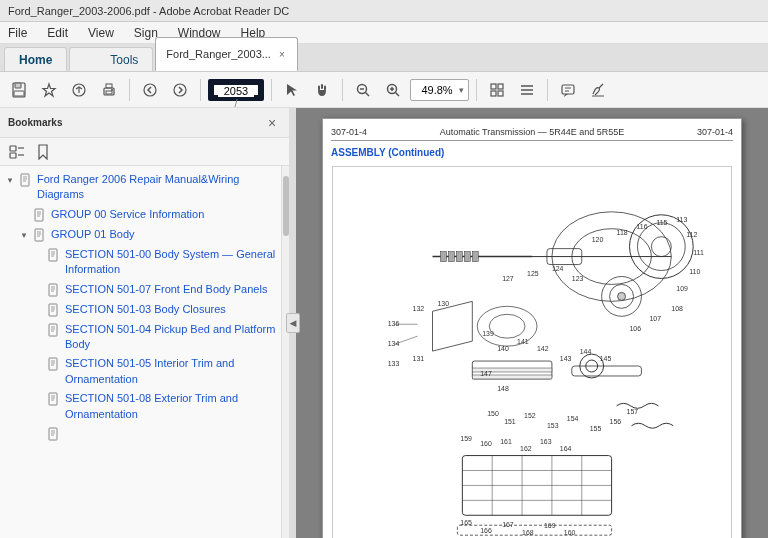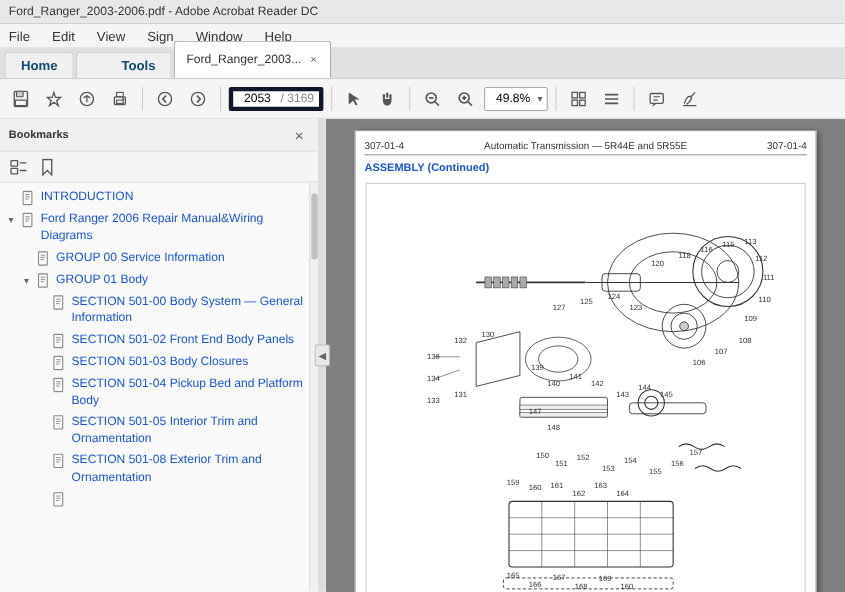--- a/index.html
+++ b/index.html
@@ -100,26 +100,27 @@
       cursor: pointer;
       border: 1px solid transparent;
       border-radius: 2px;
       color: #555;
       font-size: 14px;
     }
     .tool-separator { width: 1px; height: 22px; background: #ccc; margin: 0 3px; }
     .page-nav {
       display: flex;
       align-items: center;
-      border: 4px solid #0f172a;
+      border: 6px solid #0f172a;
       background: white;
       border-radius: 2px;
       padding: 0 4px;
       height: 22px;
       font-size: 11px;
+      flex-direction: column;
     }
     .page-input {
       width: 36px;
       border: none;
       outline: none;
       text-align: center;
       font-size: 11px;
     }
     .zoom-input {
       width: 44px;
@@ -312,21 +313,21 @@
   <span class="menu-item">View</span>
   <span class="menu-item">Sign</span>
   <span class="menu-item">Window</span>
   <span class="menu-item">Help</span>
 </div>
 
 <div id="tab-bar">
   <div class="tab-home">
     <span>Home</span>
   </div>
-  <div class="tab-home" style="font-weight:bold;padding-left:40px;">
+  <div class="tab-home" style="font-weight:normal;padding-left:40px;">
     <span>Tools</span>
   </div>
   <div class="tab-doc">
     <span>Ford_Ranger_2003...</span>
     <span class="tab-close">×</span>
   </div>
 </div>
 
 <div id="toolbar">
   <div class="tool-btn" title="Save">
@@ -475,32 +476,20 @@
       <div class="side-btn">
         <svg width="12" height="16" viewBox="0 0 12 16">
             <path d="M2,1 L10,1 L10,15 L6,11 L2,15Z" fill="none" stroke="#555" stroke-width="1.2"></path>
           </svg>
       </div>
     </div>
 
     <div style="display:flex;flex:1;overflow:hidden;">
       <div id="bookmark-tree">
 
-      <div class="bm-item bm-indent-0">
-            <span class="bm-toggle"></span>
-            <span class="bm-icon">
-              <svg width="12" height="14" viewBox="0 0 12 14">
-                <rect x="1" y="1" width="8" height="12" rx="0.5" fill="none" stroke="#888" stroke-width="1"></rect>
-                <line x1="3" y1="4" x2="7" y2="4" stroke="#888" stroke-width="0.8"></line>
-                <line x1="3" y1="6" x2="7" y2="6" stroke="#888" stroke-width="0.8"></line>
-                <line x1="3" y1="8" x2="6" y2="8" stroke="#888" stroke-width="0.8"></line>
-              </svg>
-            </span>
-            <span class="bm-label">INTRODUCTION</span>
-          </div>
           <div class="bm-item bm-indent-0">
             <span class="bm-toggle">▾</span>
             <span class="bm-icon">
               <svg width="12" height="14" viewBox="0 0 12 14">
                 <rect x="1" y="1" width="8" height="12" rx="0.5" fill="none" stroke="#888" stroke-width="1"></rect>
                 <line x1="3" y1="4" x2="7" y2="4" stroke="#888" stroke-width="0.8"></line>
                 <line x1="3" y1="6" x2="7" y2="6" stroke="#888" stroke-width="0.8"></line>
                 <line x1="3" y1="8" x2="6" y2="8" stroke="#888" stroke-width="0.8"></line>
               </svg>
             </span>
@@ -545,21 +534,21 @@
           <div class="bm-item bm-indent-2">
             <span class="bm-toggle"></span>
             <span class="bm-icon">
               <svg width="12" height="14" viewBox="0 0 12 14">
                 <rect x="1" y="1" width="8" height="12" rx="0.5" fill="none" stroke="#888" stroke-width="1"></rect>
                 <line x1="3" y1="4" x2="7" y2="4" stroke="#888" stroke-width="0.8"></line>
                 <line x1="3" y1="6" x2="7" y2="6" stroke="#888" stroke-width="0.8"></line>
                 <line x1="3" y1="8" x2="6" y2="8" stroke="#888" stroke-width="0.8"></line>
               </svg>
             </span>
-            <span class="bm-label">SECTION 501-02  Front End Body Panels</span>
+            <span class="bm-label">SECTION 501-07  Front End Body Panels</span>
           </div>
           <div class="bm-item bm-indent-2">
             <span class="bm-toggle"></span>
             <span class="bm-icon">
               <svg width="12" height="14" viewBox="0 0 12 14">
                 <rect x="1" y="1" width="8" height="12" rx="0.5" fill="none" stroke="#888" stroke-width="1"></rect>
                 <line x1="3" y1="4" x2="7" y2="4" stroke="#888" stroke-width="0.8"></line>
                 <line x1="3" y1="6" x2="7" y2="6" stroke="#888" stroke-width="0.8"></line>
                 <line x1="3" y1="8" x2="6" y2="8" stroke="#888" stroke-width="0.8"></line>
               </svg>

